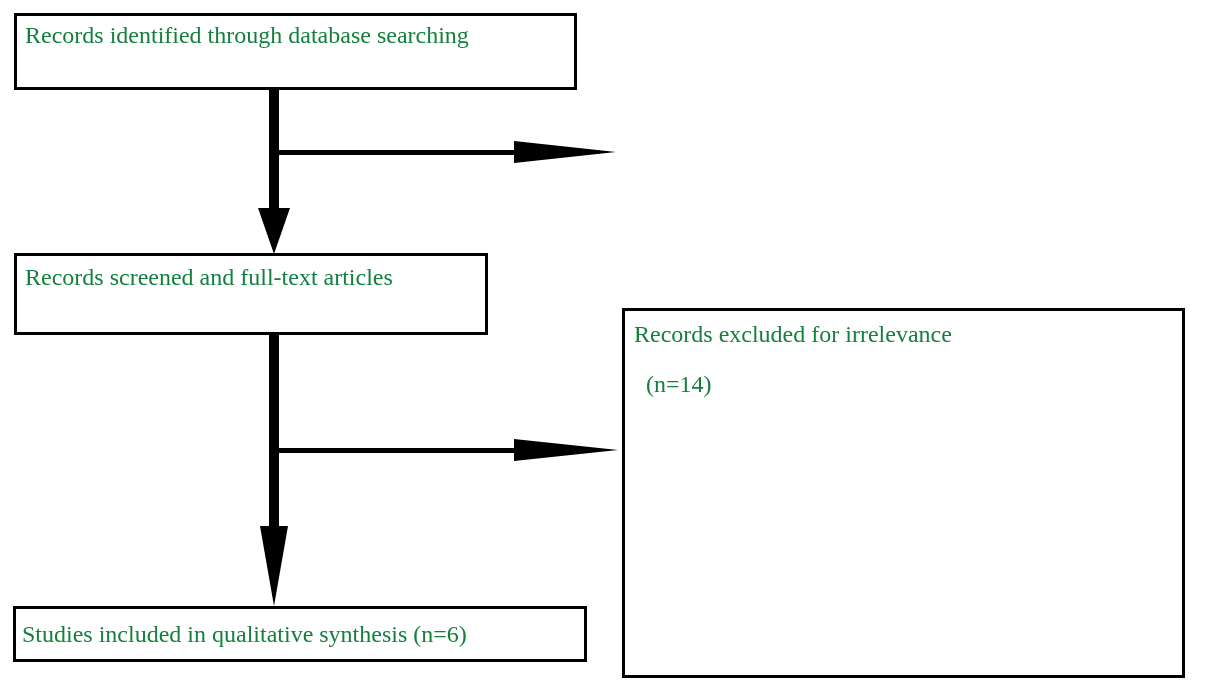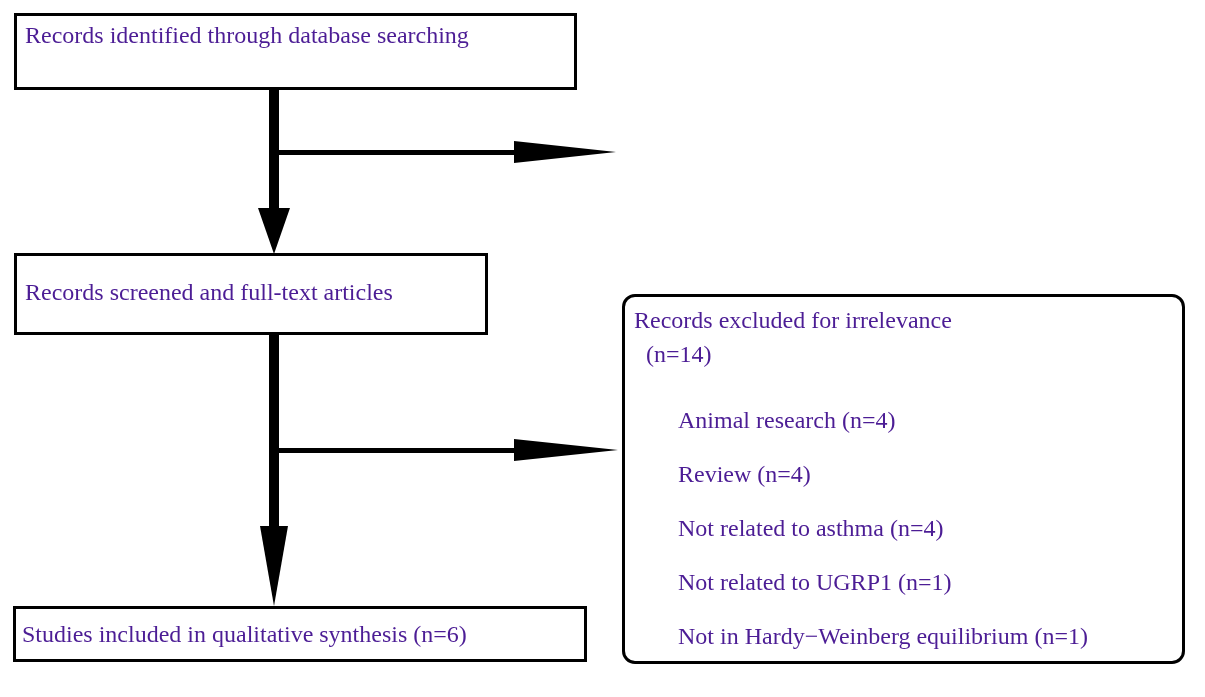--- a/index.html
+++ b/index.html
@@ -2,45 +2,45 @@
 <html><head>
 <meta charset="utf-8">
 <style>
   html, body { margin: 0; padding: 0; background: #ffffff; }
   .diagram {
     position: relative;
     width: 1205px;
     height: 697px;
     background: #ffffff;
     font-family: "Liberation Serif", "DejaVu Serif", serif;
-    color: #4c1d95;
+    color: #15803d;
     overflow: hidden;
   }
   .box {
     position: absolute;
     border: 3px solid #000000;
     box-sizing: border-box;
     background: #ffffff;
     font-size: 24px;
     overflow: hidden;
   }
   .box .line { white-space: nowrap; }
   .vstem { position: absolute; background: #000000; }
   .hline { position: absolute; background: #000000; }
   .tri   { position: absolute; width: 0; height: 0; }
 
   
   #box-identification { left: 14px; top: 13px; width: 563px; height: 77px; padding: 2px 8px; line-height: 34px; }
   
   #box-duplicates { left: 618px; top: 130px; width: 401px; height: 54px; display: flex; align-items: center; padding: 0 8px; white-space: nowrap; }
   
-  #box-screening { left: 14px; top: 253px; width: 474px; height: 82px; padding: 18px 8px; line-height: 36px; }
+  #box-screening { left: 14px; top: 253px; width: 474px; height: 82px; padding: 3px 8px; line-height: 36px; }
   
-  #box-excluded { left: 622px; top: 294px; width: 563px; height: 370px; padding: 6px 9px; line-height: 34px; border-radius: 13px; }
-  #box-excluded .count { margin-left: 12px; }
+  #box-excluded { left: 622px; top: 308px; width: 563px; height: 370px; padding: 6px 9px; line-height: 34px; }
+  #box-excluded .count { margin-left: 12px; margin-top: 16px; }
   #box-excluded .excl-list { margin-top: 34px; margin-left: 44px; }
   #box-excluded .excl-item { line-height: 30px; margin-bottom: 24px; white-space: nowrap; }
   
   #box-included { left: 13px; top: 606px; width: 574px; height: 56px; display: flex; align-items: center; padding: 0 6px; white-space: nowrap; }
 
   
   #stem1 { left: 269px; top: 90px; width: 10px; height: 120px; }
   #head1 { left: 258px; top: 208px;
            border-left: 16px solid transparent; border-right: 16px solid transparent;
            border-top: 46px solid #000000; }
@@ -83,26 +83,19 @@
 
   <div class="vstem" id="stem2"></div>
   <div class="tri" id="head2"></div>
 
   <div class="hline" id="branch2"></div>
   <div class="tri" id="bhead2"></div>
 
   <div class="box" id="box-excluded">
     <div class="line">Records excluded for irrelevance</div>
     <div class="line count">(n=14)</div>
-    <div class="excl-list">
-      <div class="excl-item">Animal research (n=4)</div>
-      <div class="excl-item">Review (n=4)</div>
-      <div class="excl-item">Not related to asthma (n=4)</div>
-      <div class="excl-item">Not related to UGRP1 (n=1)</div>
-      <div class="excl-item">Not in Hardy−Weinberg equilibrium (n=1)</div>
-    </div>
   </div>
 
   <div class="box" id="box-included">
     <span>Studies included in qualitative synthesis (n=6)</span>
   </div>
 
 </div>
 
 </body></html>

